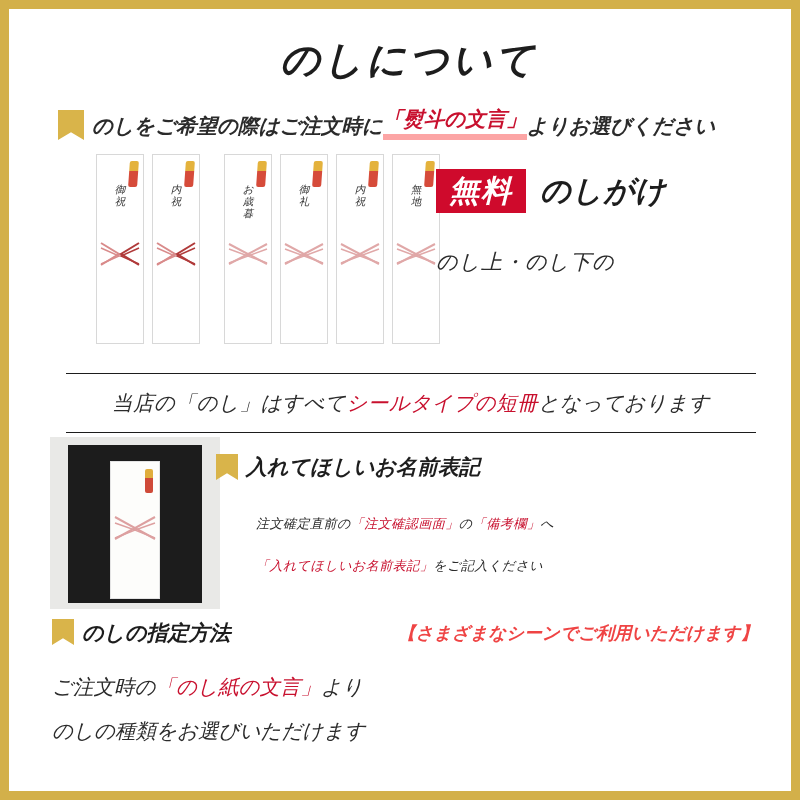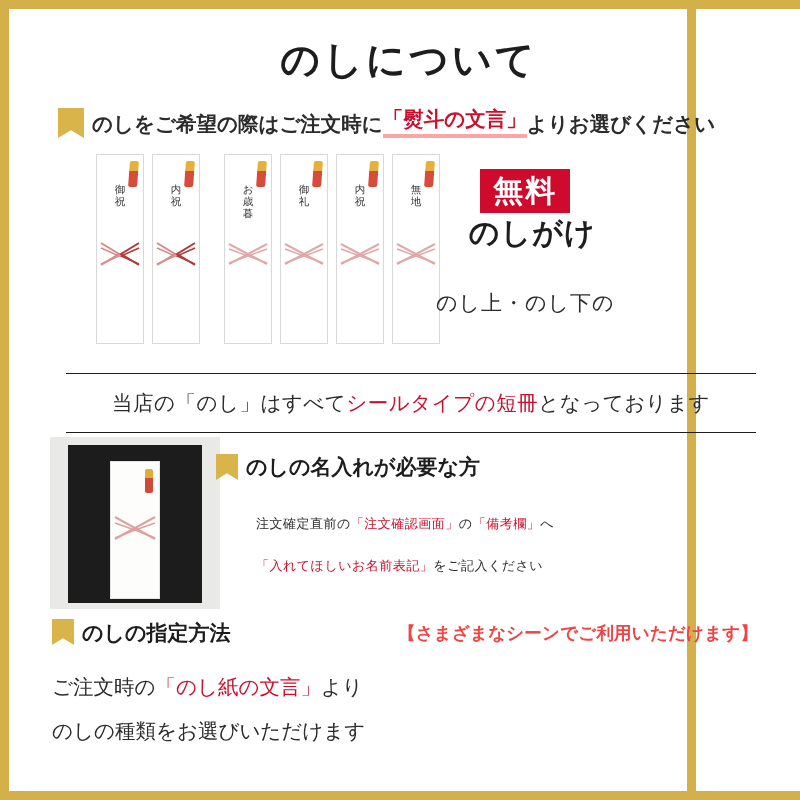--- a/index.html
+++ b/index.html
@@ -9,26 +9,27 @@
   body {
     width: 800px;
     height: 800px;
     font-family: "Liberation Sans", "DejaVu Sans", sans-serif;
     background: #ffffff;
     color: #2b2b2b;
     overflow: hidden;
   }
   .page {
     position: relative;
-    width: 696px;
+    width: 800px;
     height: 800px;
     box-sizing: border-box;
     border-left: 9px solid #d3b04a;
     border-right: 9px solid #d3b04a;
     background: #ffffff;
+    font-style: italic;
   }
   .page::before, .page::after {
     content: "";
     position: absolute;
     left: 0;
     width: 800px;
     height: 9px;
     background: #d3b04a;
   }
   .page::before { top: 0; }
@@ -72,21 +73,21 @@
     display: flex;
     align-items: flex-end;
     margin: 18px 0 0 40px;
     font-size: 20.5px;
     font-weight: bold;
     color: #2b2b2b;
     white-space: nowrap;
   }
   .hl-red {
     color: #c8102e;
-    border-bottom: 4px solid #fca5a5;
+    border-bottom: 6px solid #fca5a5;
     padding-bottom: 1px;
   }
 
   
   .samples {
     position: absolute;
     left: 78px;
     top: 145px;
     display: flex;
     gap: 0px;
@@ -135,21 +136,20 @@
 
   
   .freeblock {
     position: absolute;
     left: 418px;
     top: 160px;
   }
   .free-row {
     display: flex;
     align-items: center;
-    flex-direction: column;
   }
   .badge-free {
     background: #cf0a2c;
     color: #ffffff;
     font-size: 30px;
     font-weight: bold;
     padding: 7px 13px;
     letter-spacing: 2px;
     line-height: 1;
   }
@@ -443,21 +443,21 @@
               <path d="M42 11 L22 18 L42 26" stroke="#dda0a0" stroke-width="1.5" fill="none"></path>
             </svg>
           </div>
         </div>
       </div>
     </div>
 
     <div class="name-sec">
       <div class="name-head">
         <span class="flag sm"></span>
-        <span>のしの名入れが必要な方</span>
+        <span>入れてほしいお名前表記</span>
       </div>
       <div class="name-line">
         <div>
           <span>注文確定直前の</span><span class="red">「注文確認画面」</span><span>の</span><span class="red">「備考欄」</span><span>へ</span>
         </div>
         <div>
           <span class="red">「入れてほしいお名前表記」</span><span>をご記入ください</span>
         </div>
       </div>
     </div>

